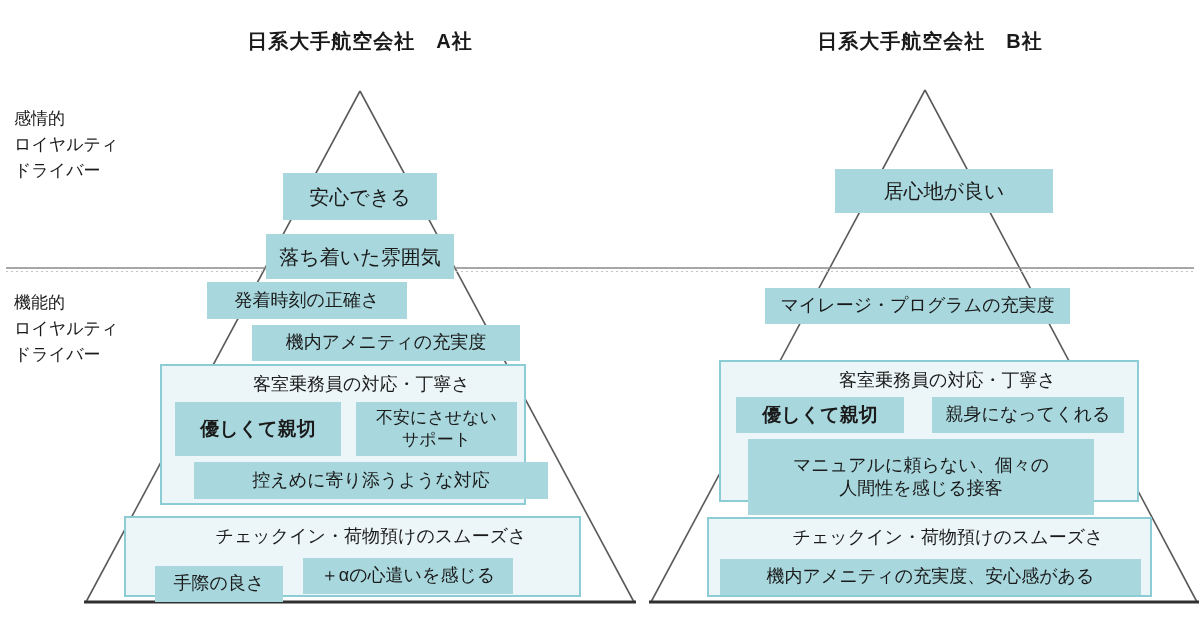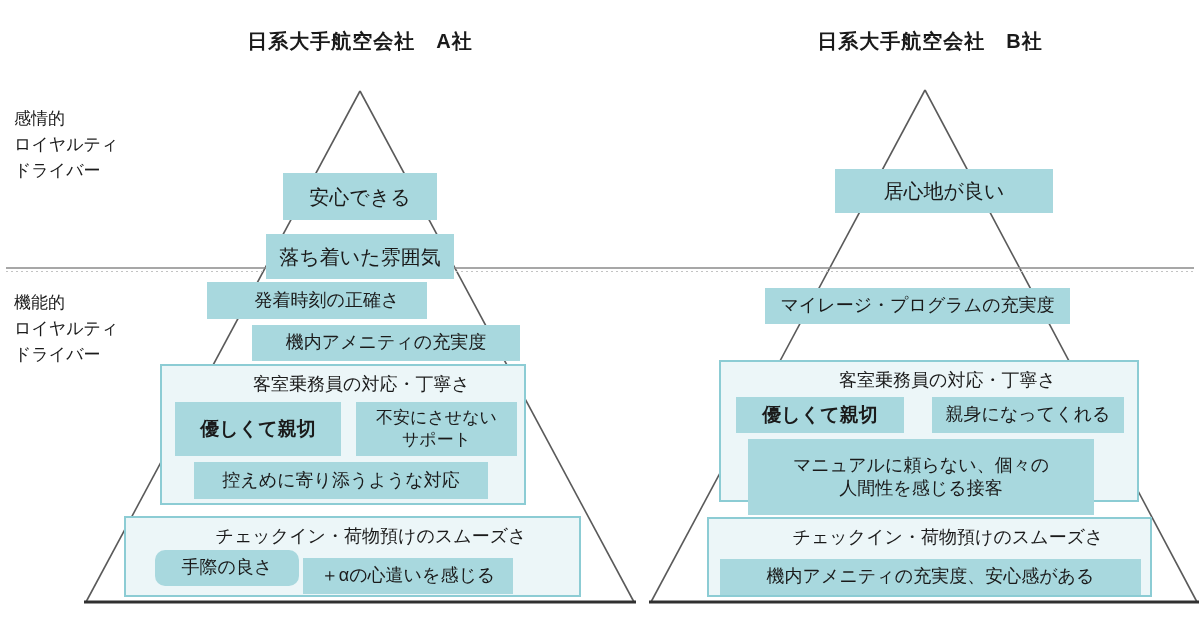--- a/index.html
+++ b/index.html
@@ -61,34 +61,34 @@
 
   <div class="row-label" style="top:106px;">感情的
 ロイヤルティ
 ドライバー</div>
   <div class="row-label" style="top:290px;">機能的
 ロイヤルティ
 ドライバー</div>
 
   <div class="box fs20" style="left:283px;top:150px;width:154px;height:47px;">安心できる</div>
   <div class="box fs20" style="left:266px;top:211px;width:188px;height:45px;">落ち着いた雰囲気</div>
-  <div class="box fs18" style="left:207px;top:282px;width:200px;height:37px;padding-left:20px;">発着時刻の正確さ</div>
+  <div class="box fs18" style="left:207px;top:282px;width:200px;height:37px;">発着時刻の正確さ</div>
   <div class="box fs18" style="left:252px;top:325px;width:268px;height:36px;">機内アメニティの充実度</div>
 
   <div class="group" style="left:160px;top:364px;width:366px;height:141px;">
     <div class="group-title">客室乗務員の対応・丁寧さ</div>
     <div class="box bold" style="left:13px;top:36px;width:166px;height:54px;">優しくて親切</div>
     <div class="box fs17" style="left:194px;top:36px;width:161px;height:54px;">不安にさせない
 サポート</div>
-    <div class="box fs18" style="left:32px;top:96px;width:294px;height:37px;">控えめに寄り添うような対応</div>
+    <div class="box fs18" style="left:32px;top:96px;width:354px;height:37px;">控えめに寄り添うような対応</div>
   </div>
 
   <div class="group" style="left:124px;top:516px;width:457px;height:81px;">
     <div class="group-title">チェックイン・荷物預けのスムーズさ</div>
-    <div class="box fs18" style="left:29px;top:32px;width:144px;height:36px;border-radius:10px;">手際の良さ</div>
+    <div class="box fs18" style="left:29px;top:48px;width:128px;height:36px;">手際の良さ</div>
     <div class="box fs18" style="left:177px;top:40px;width:210px;height:36px;">＋αの心遣いを感じる</div>
   </div>
 
   <div class="box fs20" style="left:835px;top:146px;width:218px;height:44px;">居心地が良い</div>
   <div class="box fs18" style="left:765px;top:288px;width:305px;height:36px;">マイレージ・プログラムの充実度</div>
 
   <div class="group" style="left:719px;top:360px;width:420px;height:142px;">
     <div class="group-title">客室乗務員の対応・丁寧さ</div>
     <div class="box bold" style="left:15px;top:35px;width:168px;height:36px;">優しくて親切</div>
     <div class="box fs18" style="left:211px;top:35px;width:192px;height:36px;">親身になってくれる</div>

